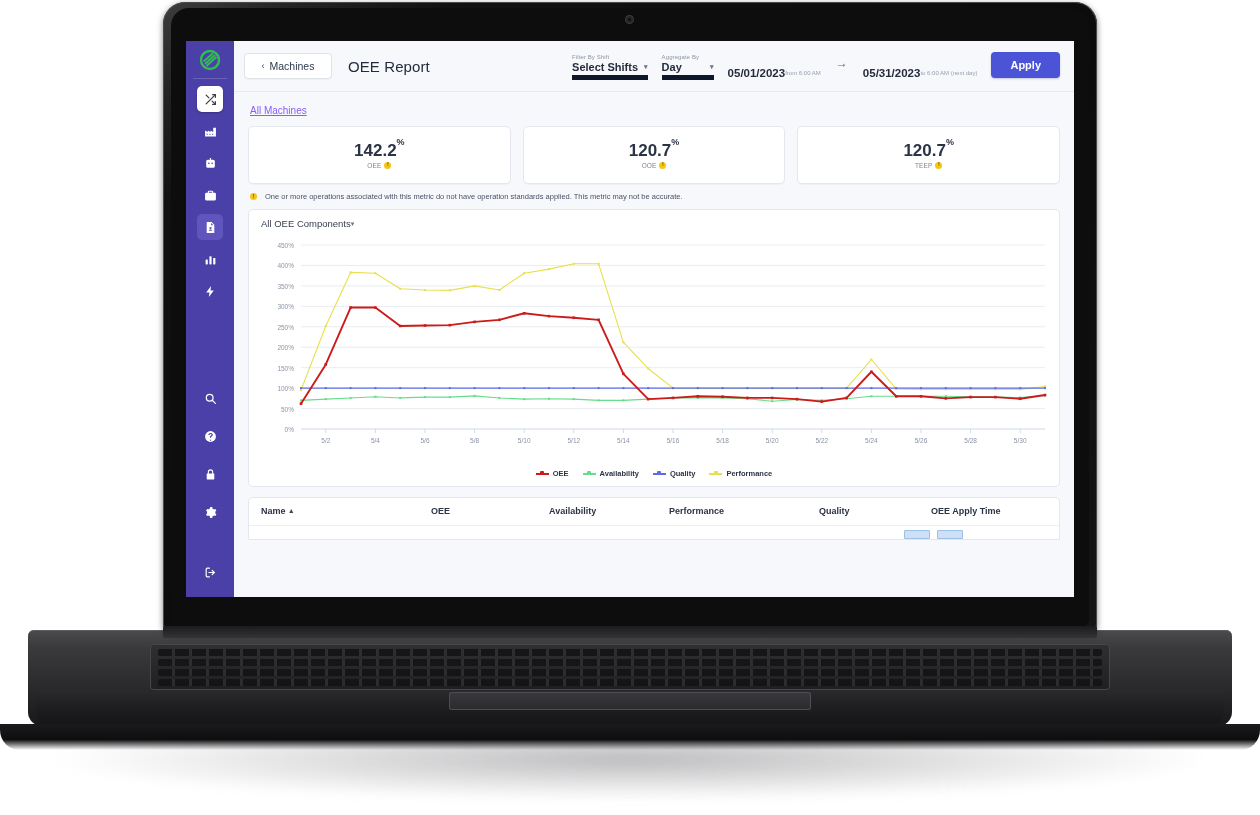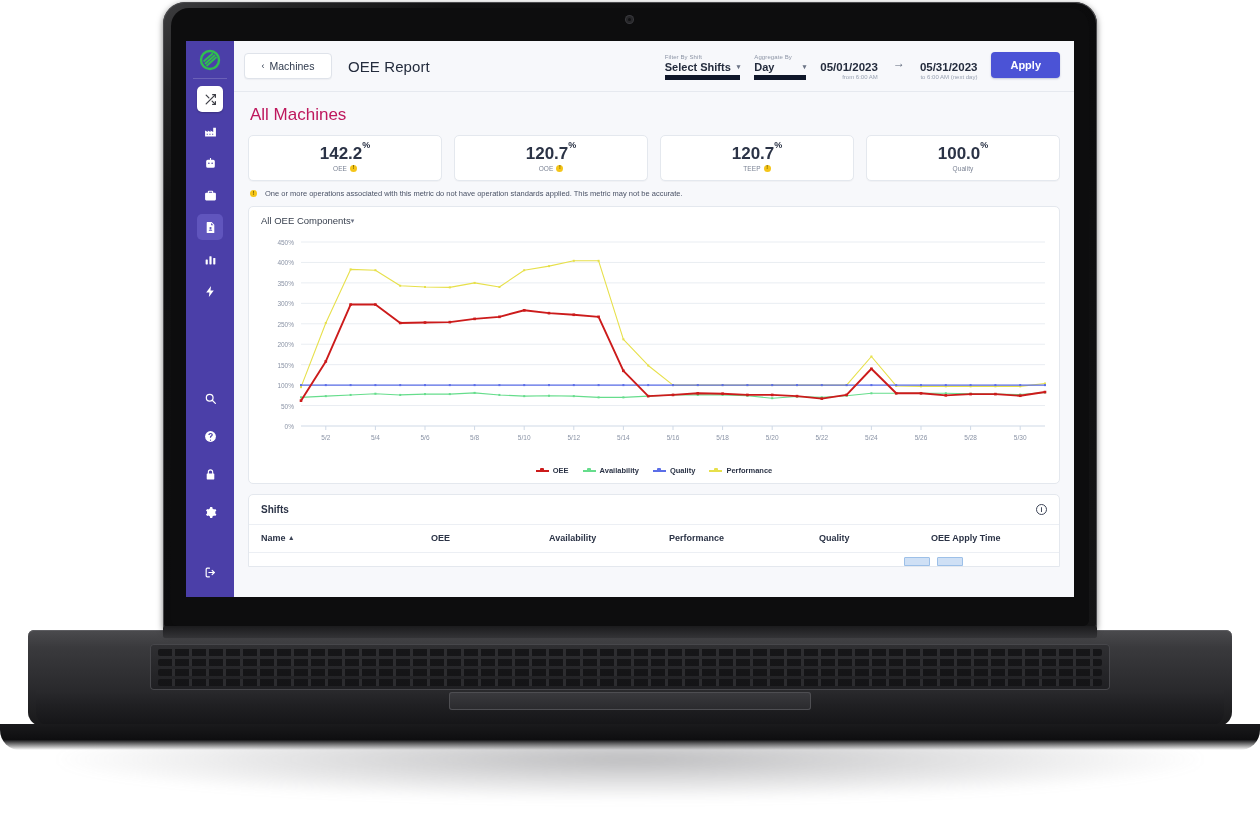--- a/index.html
+++ b/index.html
@@ -128,38 +128,38 @@
   .topbar-right { margin-left:auto; display:flex; align-items:flex-end; gap:14px; }
 
   .field { display:flex; flex-direction:column; }
   .field-label { font-size:6px; color:#8d95a6; letter-spacing:.1px; margin-bottom:1px; }
   .field-val {
     font-size:11px; color:#242c3d; font-weight:700;
     border-bottom:5px solid #0f172a; padding-bottom:2px;
     display:flex; align-items:center; gap:6px; min-width:74px;
   }
   .caret { font-size:7px; color:#6b7385; margin-left:auto; }
-  .date-block { display:flex; flex-direction:column; align-items:flex-end; }
+  .date-block { display:flex; flex-direction:row; align-items:center; }
   .date-main { font-size:11.5px; font-weight:700; color:#242c3d; line-height:1.15; }
   .date-sub { font-size:6px; color:#97a0b1; }
   .arrow-ico { color:#5c6679; font-size:12px; align-self:center; padding:0 1px 6px; }
   .apply-btn {
     background:#4b53d6; color:#fff; font-size:11px; font-weight:700;
     border-radius:4px; padding:7px 19px; margin-bottom:2px;
     box-shadow:0 1px 2px rgba(40,50,120,.25);
   }
 
   
   .body-scroll { padding:0 14px; }
-  .machines-title { font-size:17px; color:#be185d; padding:13px 2px 10px; font-weight:400; }
+  .machines-title { font-size:10px; color:#8b5cf6; padding:13px 2px 10px; font-weight:400;text-decoration:underline; }
 
   .kpi-row { display:flex; gap:12px; }
   .kpi {
     flex:1; background:#fff; border:1px solid #e4e8ee; border-radius:5px;
-    height:46px; display:flex; flex-direction:column;
+    height:58px; display:flex; flex-direction:column;
     align-items:center; justify-content:center; gap:3px;
     box-shadow:0 1px 1px rgba(16,24,40,.03);
   }
   .kpi-val { font-size:17px; font-weight:700; color:#2b3346; line-height:1; }
   .kpi-val sup { font-size:9px; font-weight:700; top:-.45em; position:relative; }
   .kpi-lbl { font-size:6.5px; color:#7b8394; display:flex; align-items:center; gap:3px; letter-spacing:.1px; }
   .warn-dot {
     width:7px; height:7px; border-radius:50%; background:#f5c518;
     color:#6b5600; font-size:5.5px; font-weight:700;
     display:inline-flex; align-items:center; justify-content:center; line-height:1;
@@ -371,26 +371,20 @@
               <div class="kpi-lbl">
                 <span>OOE</span>
                 <span class="warn-dot">!</span>
               </div>
             </div>
             <div class="kpi">
               <div class="kpi-val">120.7<sup>%</sup></div>
               <div class="kpi-lbl">
                 <span>TEEP</span>
                 <span class="warn-dot">!</span>
-              </div>
-            </div>
-            <div class="kpi">
-              <div class="kpi-val">100.0<sup>%</sup></div>
-              <div class="kpi-lbl">
-                <span>Quality</span>
               </div>
             </div>
           </div>
 
         <div class="notice">
           <span class="warn-dot">!</span>
           <span>One or more operations associated with this metric do not have operation standards applied. This metric may not be accurate.</span>
         </div>
 
         <div class="panel">
@@ -602,24 +596,20 @@
                 <span>Quality</span>
               </div>
               <div class="legend-item">
                 <span class="legend-line" style="background: rgb(231, 224, 75);"></span>
                 <span>Performance</span>
               </div>
             </div>
         </div>
 
         <div class="table-panel">
-          <div class="table-head">
-            <span class="table-title">Shifts</span>
-            <span class="info-circle">i</span>
-          </div>
           <div class="cols">
             <div class="c-name">
               <span>Name</span>
               <span class="sort-caret">▴</span>
             </div>
             <div class="c-oee">OEE</div>
             <div class="c-avail">Availability</div>
             <div class="c-perf">Performance</div>
             <div class="c-qual">Quality</div>
             <div class="c-over">OEE Apply Time</div>

